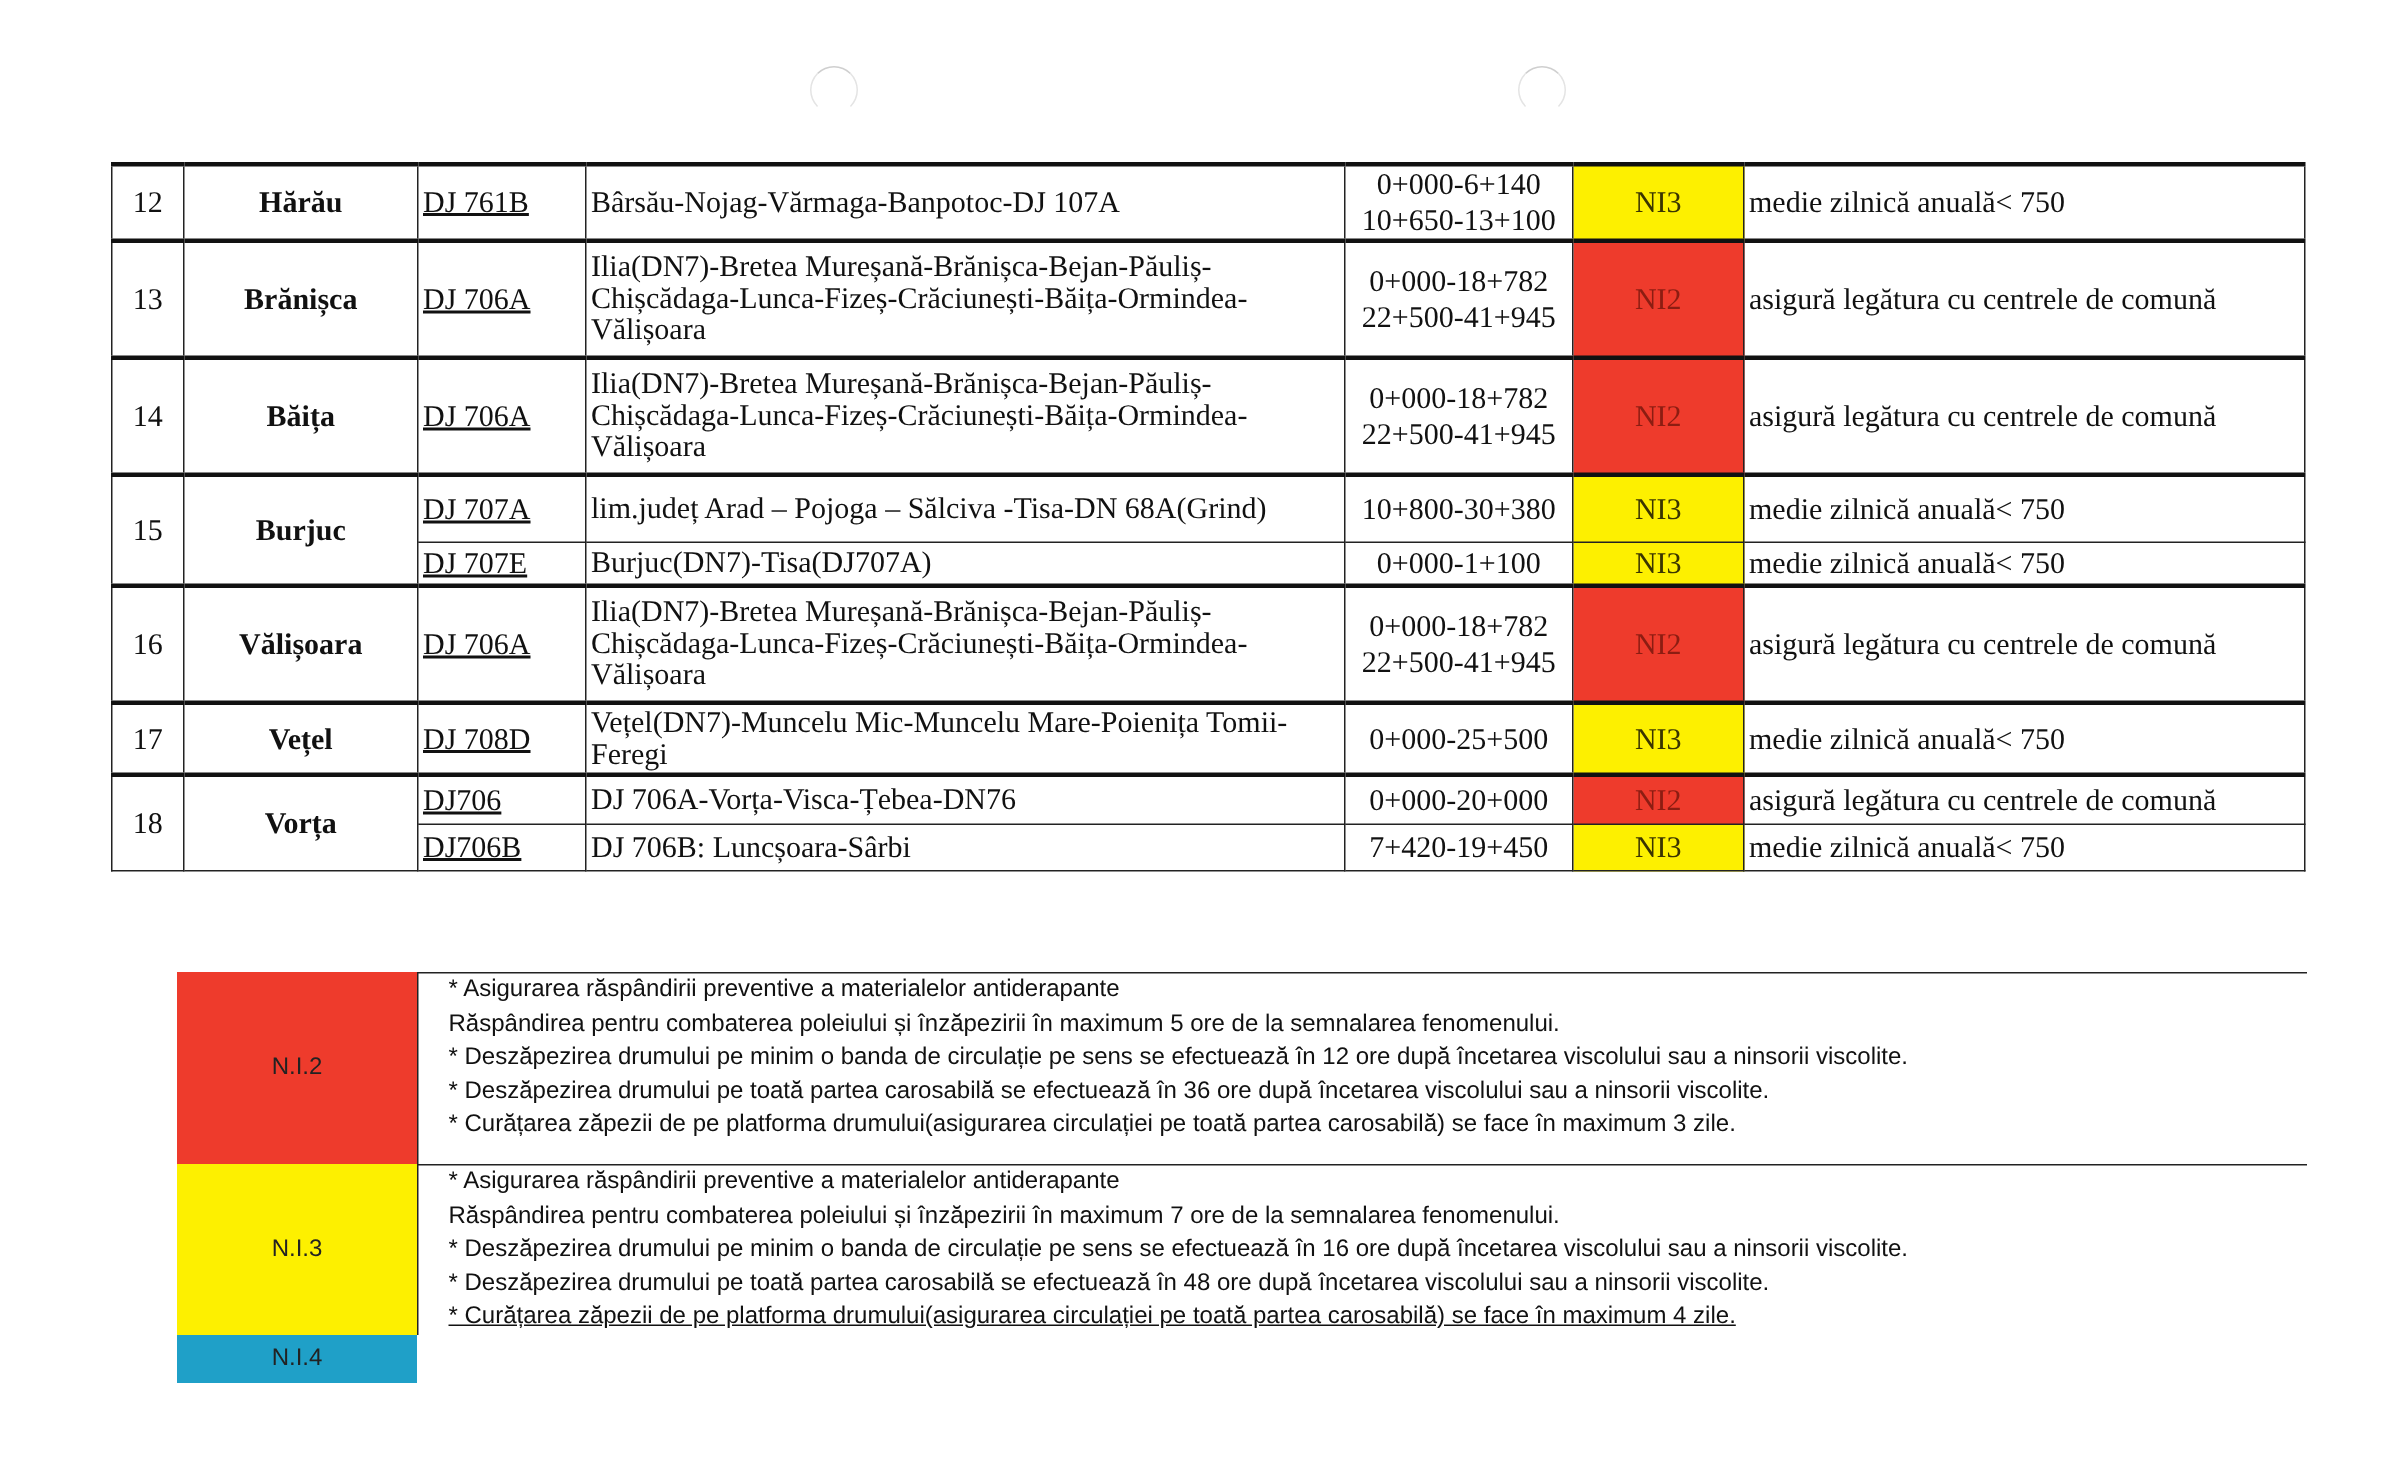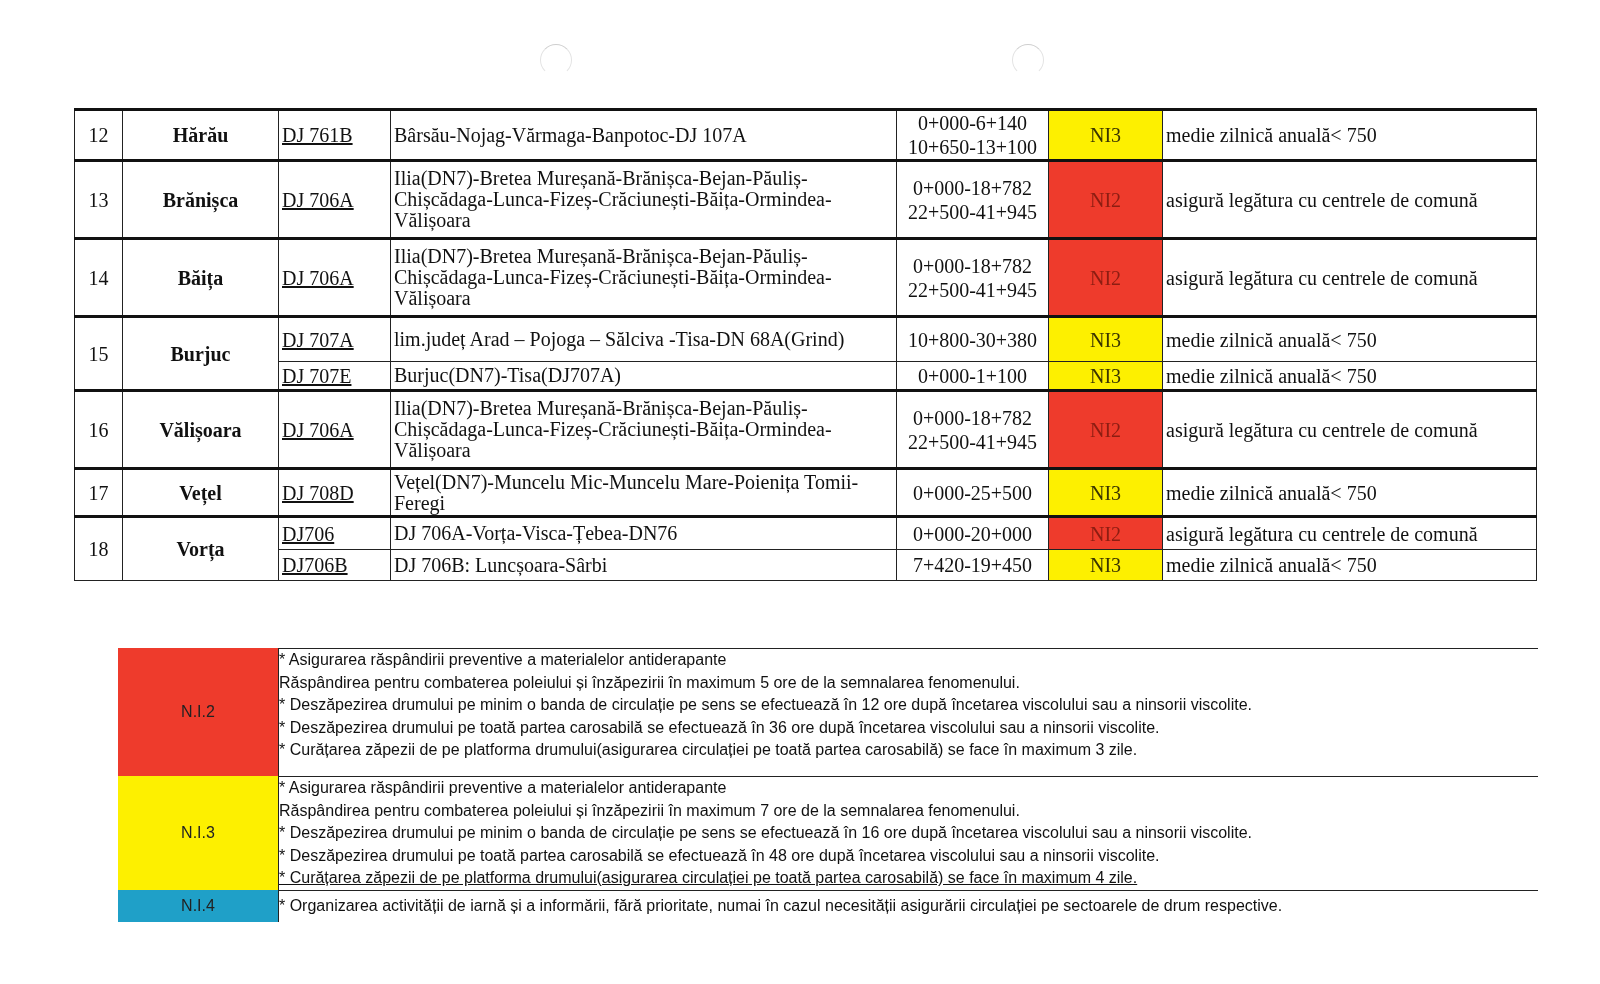--- a/index.html
+++ b/index.html
@@ -20,21 +20,21 @@
   #road-table .c-km { text-align: center; line-height: 24px; }
   #road-table .c-level { text-align: center; }
   #road-table .c-level.ni2 { background: #ee3b2c; color: #8c1d12; }
   #road-table .c-level.ni3 { background: #fdf000; color: #3a3400; }
   #road-table .c-reason { text-align: left; white-space: nowrap; }
 
   
   #legend { position: absolute; left: 118px; top: 648px; width: 1420px; }
   .legend-row { display: flex; position: relative; }
   .legend-swatch { width: 160px; flex: none; display: flex; align-items: center; justify-content: center; font-family: "Liberation Sans", sans-serif; font-size: 16px; color: #222; }
-  .legend-text { flex: 1; font-family: "Liberation Sans", sans-serif; font-size: 16px; line-height: 22.5px; padding-left: 0; border-top: 1.5px solid #222; border-left: 1.5px solid #222; }
+  .legend-text { flex: 1; font-family: "Liberation Sans", sans-serif; font-size: 16px; line-height: 22.5px; padding-left: 20px; border-top: 1.5px solid #222; border-left: 1.5px solid #222; }
   .legend-row.ni2 .legend-swatch { background: #ee3b2c; height: 128px; }
   .legend-row.ni3 .legend-swatch { background: #fdf000; height: 114px; }
   .legend-row.ni4 .legend-swatch { background: #1fa0c8; height: 32px; }
   .legend-row.ni4 .legend-text { display: flex; align-items: center; border-top: 1.5px solid #222; }
   .legend-line { white-space: nowrap; }
   .legend-row.ni3 .legend-line.last { text-decoration: underline; }
 </style>
 </head>
 <body>
 
@@ -180,19 +180,14 @@
           <div class="legend-line">* Deszăpezirea drumului pe minim o banda de circulație pe sens se efectuează în 16 ore după încetarea viscolului sau a ninsorii viscolite.</div>
           <div class="legend-line">* Deszăpezirea drumului pe toată partea carosabilă se efectuează în 48 ore după încetarea viscolului sau a ninsorii viscolite.</div>
           <div class="legend-line last">* Curățarea zăpezii de pe platforma drumului(asigurarea circulației pe toată partea carosabilă) se face în maximum 4 zile.</div>
         </div>
       </div>
     </div>
     <div class="legend-row ni4">
       <div class="legend-swatch" style="background: rgb(31, 160, 200);">
         <span>N.I.4</span>
       </div>
-      <div class="legend-text">
-        <div>
-          <div class="legend-line last">* Organizarea activității de iarnă și a informării, fără prioritate, numai în cazul necesității asigurării circulației pe sectoarele de drum respective.</div>
-        </div>
-      </div>
     </div>
   </div>
 
 </body></html>

